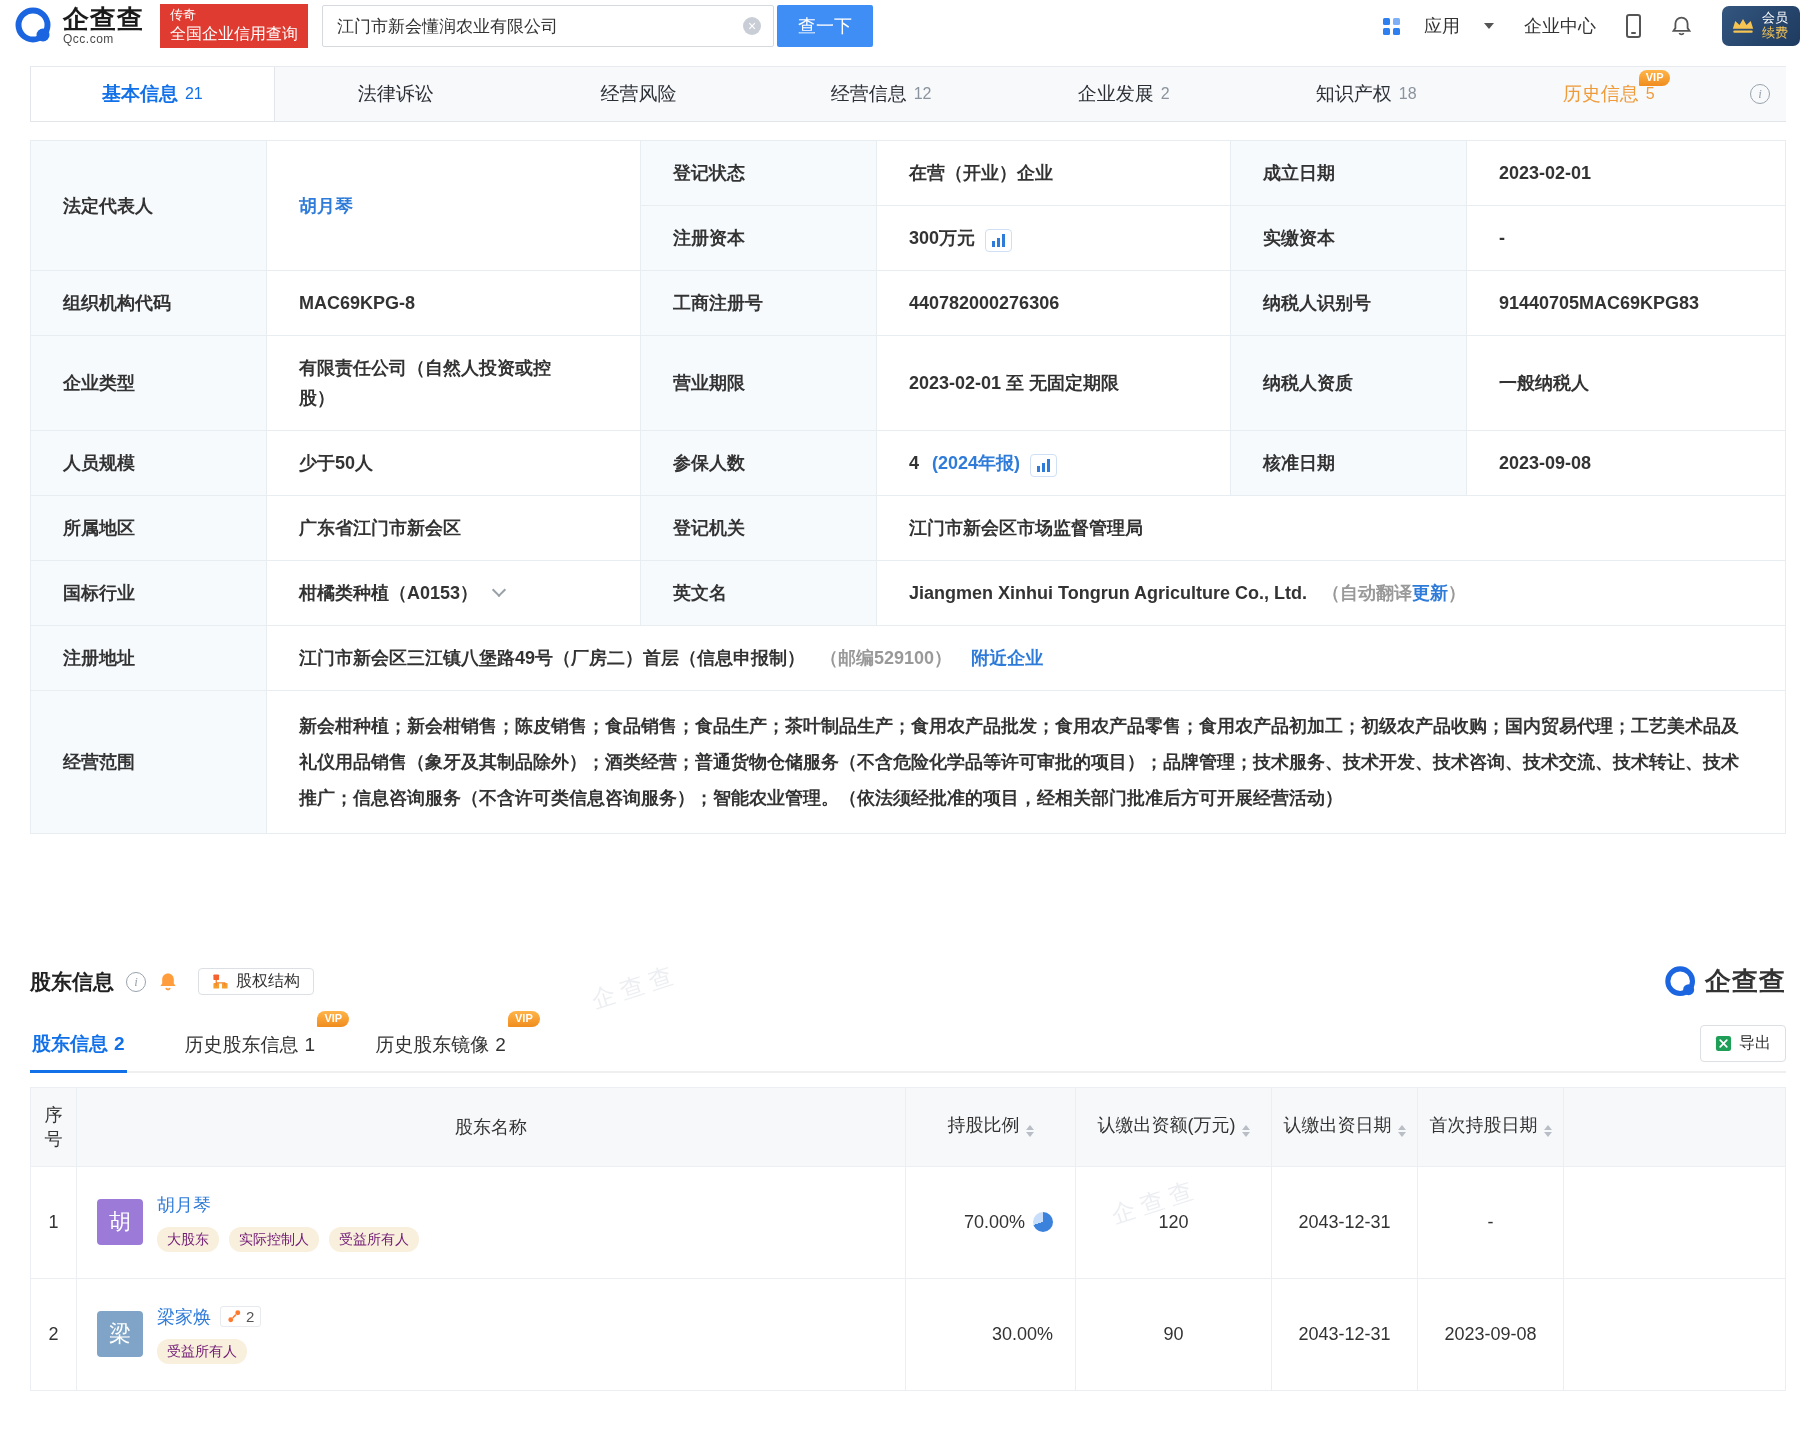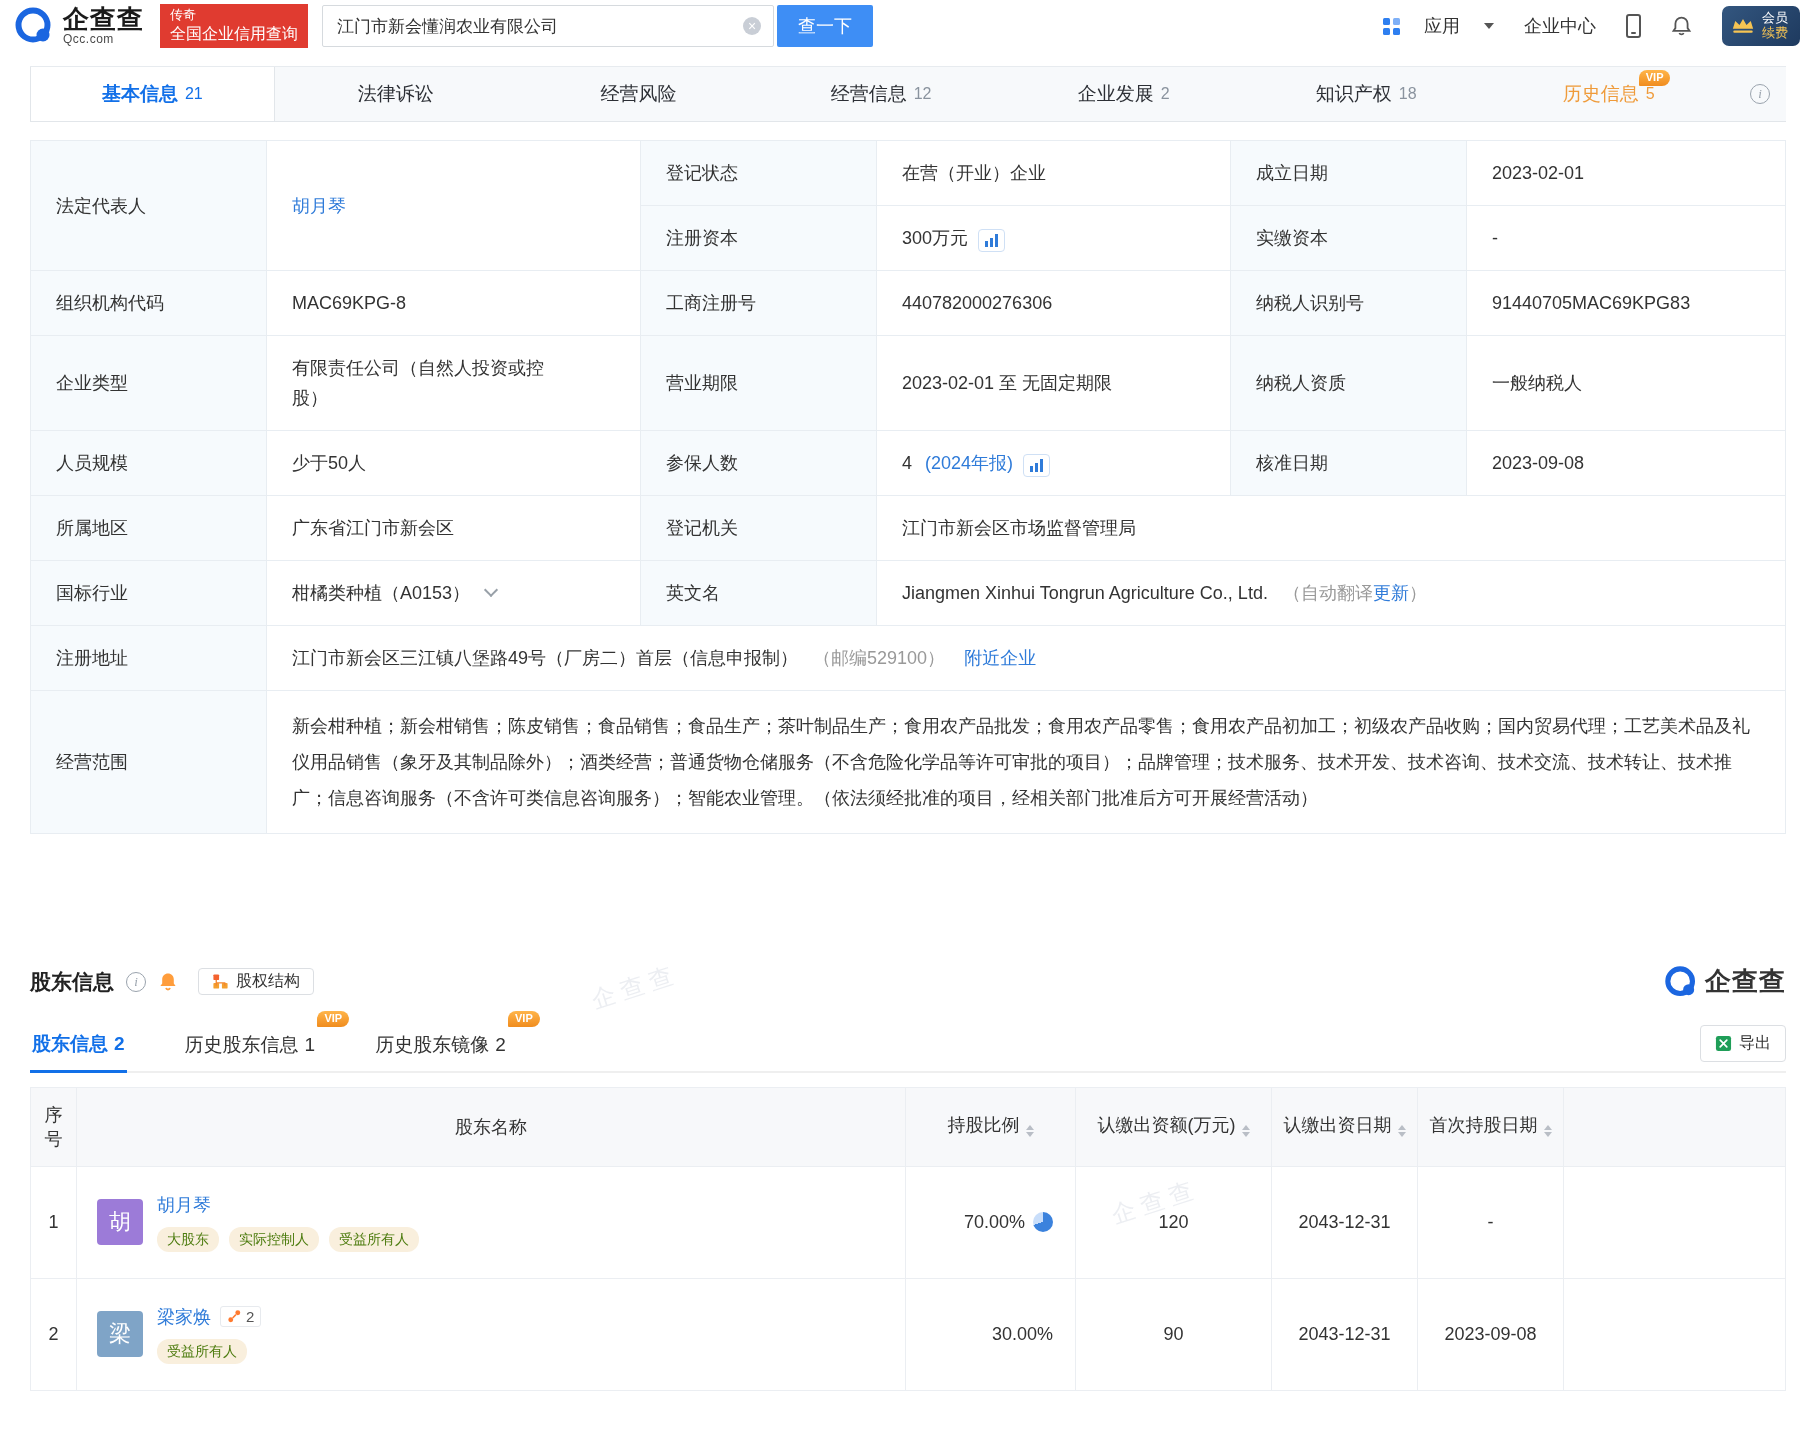--- a/index.html
+++ b/index.html
@@ -60,22 +60,22 @@
   .vip-chip { position:absolute; background:linear-gradient(180deg,#ffb54a,#f08c1e); color:#fff;
     font-size:11px; font-weight:bold; line-height:1; padding:2px 7px 3px; border-radius:8px 8px 8px 1px; }
   .tab .vip-chip { top:3px; left:50%; margin-left:30px; }
   .tabbar-info { position:absolute; right:16px; top:50%; transform:translateY(-50%); }
   .icon-info { display:inline-flex; width:20px; height:20px; border:1px solid #9aa3ad; border-radius:50%;
     align-items:center; justify-content:center; color:#9aa3ad; font-size:13px; cursor:pointer; }
   .icon-info::before { content:"i"; font-family:"Liberation Serif", serif; font-style:italic; }
 
   
   table.info { width:100%; border-collapse:collapse; table-layout:fixed; margin-top:18px; }
-  .info th, .info td { border:1px solid #e8edf2; padding:17px 25px; font-size:18px;
-    font-weight:normal; text-align:left; vertical-align:middle; line-height:30px; color:#333; word-break:break-all; }
+  .info th, .info td { border:1px solid #e8edf2; padding:17px 32px; font-size:18px;
+    font-weight:bold; text-align:left; vertical-align:middle; line-height:30px; color:#333; word-break:break-all; }
   .info th { background:#f6fafd; }
   .link { color:#2f7bd9; cursor:pointer; text-decoration:none; }
   .gray { color:#999; }
   .pad-wrap { padding-right:70px !important; }
   .scope-cell { line-height:36px !important; }
   .chart-chip { display:inline-flex; align-items:center; justify-content:center; width:27px; height:23px;
     border:1px solid #cfe0f5; border-radius:4px; margin-left:10px; vertical-align:-4px; cursor:pointer; background:#fff; }
   .chevron-down { display:inline-block; width:10px; height:10px; border-right:2px solid #98a0a8;
     border-bottom:2px solid #98a0a8; transform:rotate(45deg); margin-left:16px; vertical-align:4px; cursor:pointer; }
 
@@ -108,21 +108,21 @@
   .name-wrap { display:flex; align-items:center; gap:14px; padding-left:10px; text-align:left; }
   .avatar { width:46px; height:46px; border-radius:4px; color:#fff; font-size:22px;
     display:flex; align-items:center; justify-content:center; flex:0 0 46px; }
   .avatar-1 { background:#9c7bd8; }
   .avatar-2 { background:#7fa4c7; }
   .name-col { display:flex; flex-direction:column; gap:10px; }
   .name-line { display:flex; align-items:center; gap:9px; font-size:18px; }
   .rel-chip { display:inline-flex; align-items:center; gap:4px; border:1px solid #e7eaee; border-radius:3px;
     padding:1px 6px; font-size:15px; color:#555; cursor:pointer; }
   .tag-row { display:flex; gap:10px; flex-wrap:wrap; }
-  .tag { background:#f9efdd; color:#4d7c0f; border-radius:12px; padding:3px 10px; font-size:14px; line-height:1.35; }
+  .tag { background:#f9efdd; color:#701a75; border-radius:12px; padding:3px 10px; font-size:14px; line-height:1.35; }
   .ratio-wrap { display:flex; align-items:center; justify-content:flex-end; gap:8px; padding-right:12px; }
   .pie-icon { width:20px; height:20px; border-radius:50%; cursor:pointer;
     background:conic-gradient(#3b82dd 0 252deg, #c9defa 252deg 360deg); }
 
   .watermark { position:absolute; color:rgba(185,195,210,0.28); font-size:24px;
     transform:rotate(-18deg); pointer-events:none; letter-spacing:6px; }
 </style>
 </head>
 <body>
 

